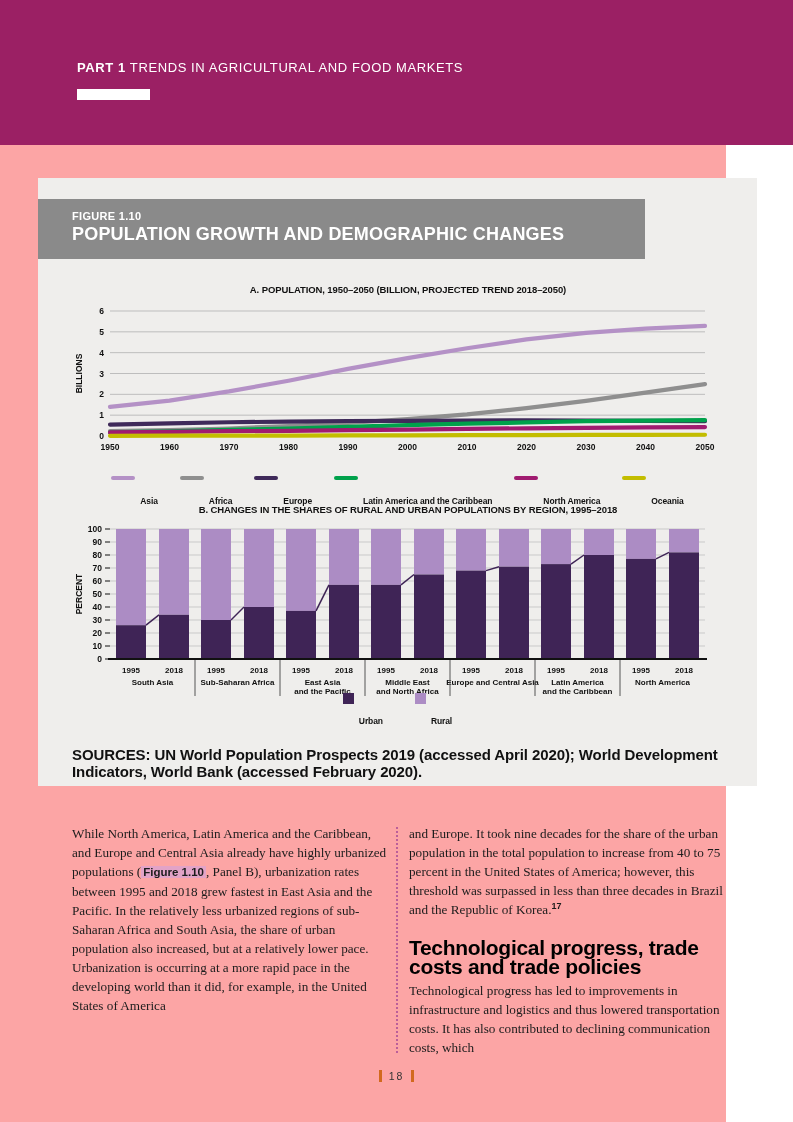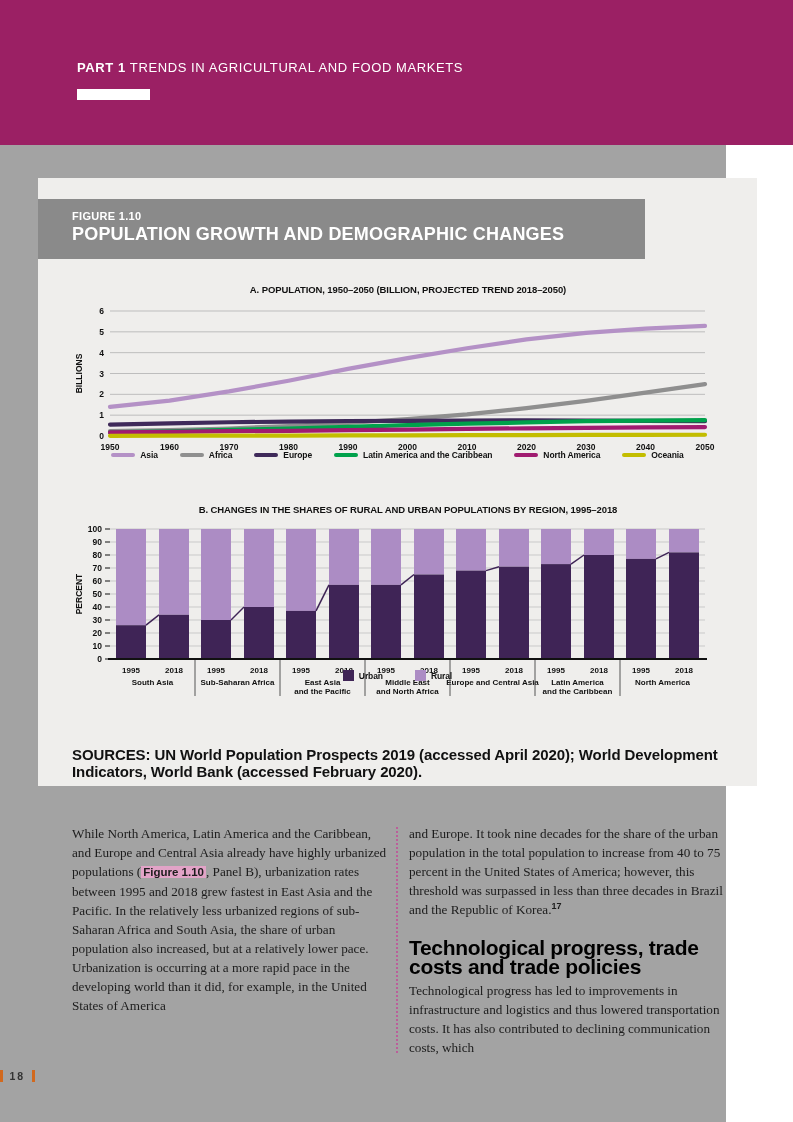--- a/index.html
+++ b/index.html
@@ -1,18 +1,18 @@
 <!DOCTYPE html>
 <html><head>
 <meta charset="utf-8">
 <style>
   * { margin:0; padding:0; box-sizing:border-box; }
   html,body { width:793px; height:1122px; background:#fff; overflow:hidden;
               font-family:"Liberation Sans", sans-serif; }
-  .page { position:relative; width:726px; height:1122px; background:#a3a3a3; }
+  .page { position:relative; width:726px; height:1122px; background:#fca5a5; }
 
   
   .band { position:absolute; left:0; top:0; width:793px; height:145px; }
   .band-title { position:absolute; left:77px; top:60px; color:#fff; font-size:13px;
                 letter-spacing:0.6px; white-space:nowrap; }
   .band-title b { font-weight:700; }
   .band-tab { position:absolute; left:77px; top:89px; width:73px; height:11px; background:#fff; }
 
   
   .figbox { position:absolute; left:38px; top:178px; width:719px; height:608px; }
@@ -25,42 +25,42 @@
   #chartA-title { top:106px; }
   #chartB-title { top:326px; }
   svg.chart { position:absolute; left:30px; overflow:visible; }
   #chartA { top:118px; }
   #chartB { top:338px; }
   .legend { position:absolute; left:0; width:719px; display:flex; justify-content:center;
             align-items:center; gap:22px; }
   #legendA { top:272px; }
   #legendB { top:492px; gap:32px; }
   .legend-item { display:flex; align-items:center; gap:5px; }
-  .legend-item .lbl { font-size:8.5px; font-weight:700; color:#111; letter-spacing:-0.1px; }
+  .legend-item .lbl { font-size:8.5px; font-weight:700; color:#111; letter-spacing:-0.1px;margin-top:46px; }
   .sources { position:absolute; left:34px; top:568px; width:660px; font-size:15px; font-weight:700;
              color:#111; letter-spacing:-0.1px; }
 
   
   .col { position:absolute; font-family:"Liberation Serif", serif; font-size:13.2px;
          line-height:19px; color:#1c1c1c; }
   .col p { margin-bottom:19px; }
   #col-left  { left:72px;  top:824px; width:318px; }
   #col-right { left:409px; top:824px; width:314px; }
   .col-divider { position:absolute; left:396px; top:827px; height:226px; width:0;
                  border-left:2px dotted #bb5f9a; }
   sup.fn { font-size:9px; font-weight:700; vertical-align:super; line-height:0;
            font-family:"Liberation Sans", sans-serif; }
   .figref { font-family:"Liberation Sans", sans-serif; font-size:11.5px; font-weight:700;
             padding:0 2px; }
   .subhead { font-family:"Liberation Sans", sans-serif; font-size:21px; font-weight:700;
              line-height:19px; letter-spacing:-0.3px; color:#000; margin:6px 0 5px 0; }
 
   
   .footer { position:absolute; left:0; top:1070px; width:793px; display:flex;
-            align-items:center; gap:7px;font-weight:bold; }
+            justify-content:center; align-items:center; gap:7px; }
   .footer .fbar { width:2.5px; height:12px; }
   .footer .pnum { font-size:10.5px; letter-spacing:2px; color:#333; }
 </style>
 </head>
 <body>
 
 <div class="page">
 
   <div class="band" id="band" style="background: rgb(155, 32, 100);">
     <div class="band-title">

